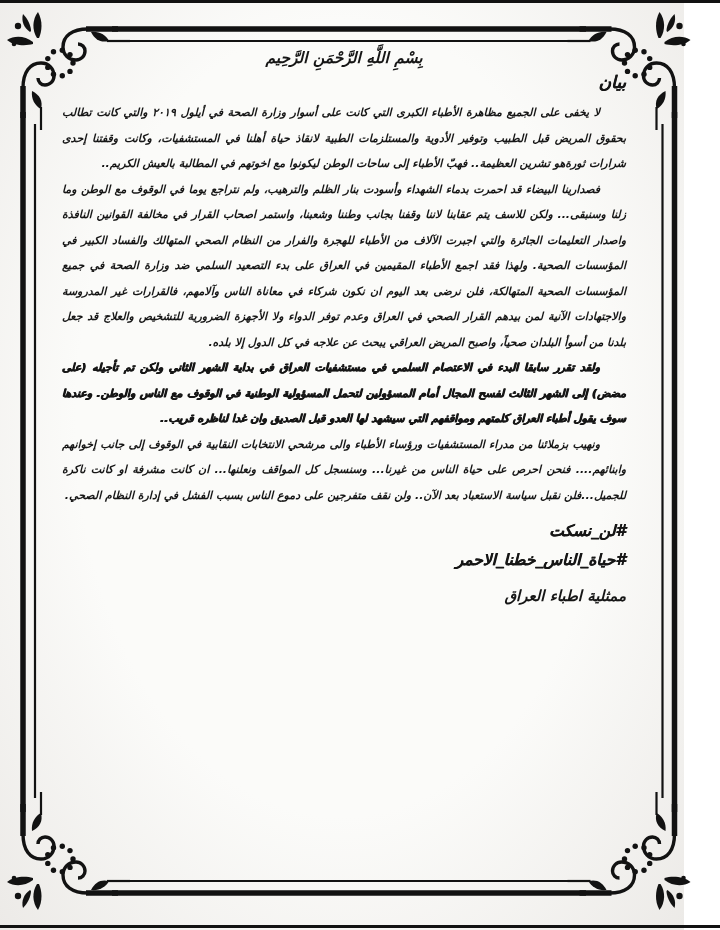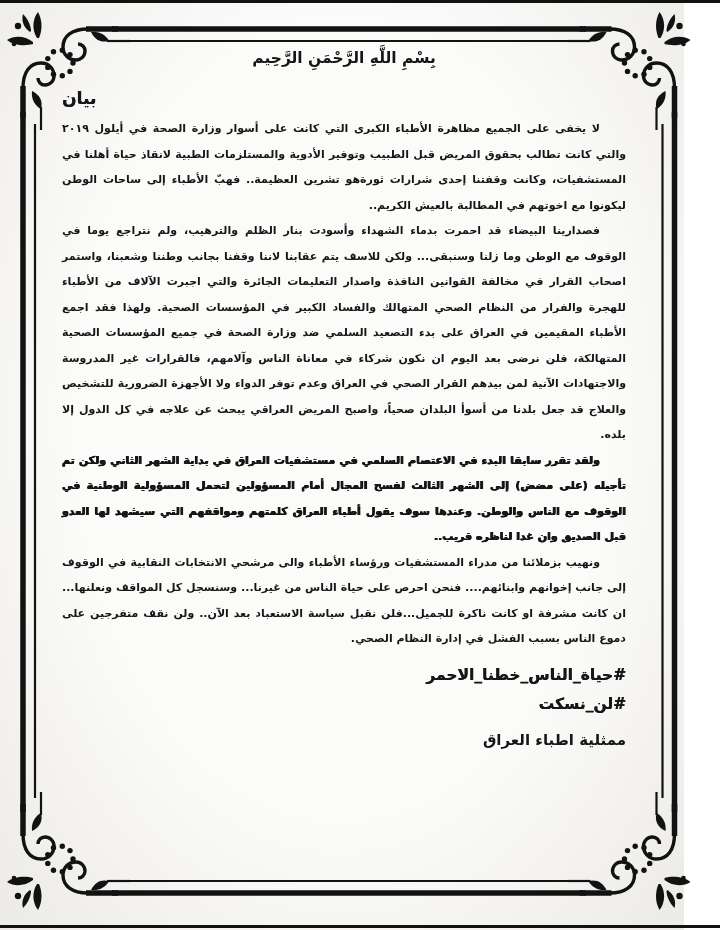--- a/index.html
+++ b/index.html
@@ -9,20 +9,21 @@
     height: 930px;
     overflow: hidden;
     font-family: "DejaVu Sans", sans-serif;
   }
   .sheet {
     position: relative;
     width: 684px;
     height: 930px;
     background: radial-gradient(ellipse at 50% 45%, var(--paper) 55%, var(--paper-edge) 100%);
     color: var(--ink);
+    font-style: italic;
   }
   .edge-line-top {
     position: absolute; left: 0; top: 0; width: 720px; height: 3px;
     background: var(--frame);
   }
   .edge-line-bottom {
     position: absolute; left: 0; top: 925px; width: 720px; height: 3px;
     background: var(--frame);
   }
   svg.frame {
@@ -37,24 +38,24 @@
     direction: rtl;
     color: var(--ink);
   }
   .basmala {
     text-align: center;
     font-size: 15.5px;
     font-weight: 700;
     line-height: 26px;
   }
   .title {
-    text-align: left;
+    text-align: right;
     font-size: 17px;
     font-weight: 700;
-    margin-top: 17px;
+    margin-top: 1px;
     margin-bottom: 8px;
     text-shadow: 0.3px 0 0 currentColor;
   }
   .greeting {
     font-size: 15px;
     font-weight: 700;
     line-height: 26px;
   }
   .para {
     margin: 0;
@@ -157,20 +158,20 @@
 
     <p class="para indent">لا يخفى على الجميع مظاهرة الأطباء الكبرى التي كانت على أسوار وزارة الصحة في أيلول ٢٠١٩ والتي كانت تطالب بحقوق المريض قبل الطبيب وتوفير الأدوية والمستلزمات الطبية لانقاذ حياة أهلنا في المستشفيات، وكانت وقفتنا إحدى شرارات ثورةهو تشرين العظيمة.. فهبّ الأطباء إلى ساحات الوطن ليكونوا مع اخوتهم في المطالبة بالعيش الكريم..</p>
 
     <p class="para indent">فصدارينا البيضاء قد احمرت بدماء الشهداء وأسودت بنار الظلم والترهيب، ولم نتراجع يوما في الوقوف مع الوطن وما زلنا وسنبقى... ولكن للاسف يتم عقابنا لاننا وقفنا بجانب وطننا وشعبنا، واستمر اصحاب القرار في مخالفة القوانين النافذة واصدار التعليمات الجائرة والتي اجبرت الآلاف من الأطباء للهجرة والفرار من النظام الصحي المتهالك والفساد الكبير في المؤسسات الصحية. ولهذا فقد اجمع الأطباء المقيمين في العراق على بدء التصعيد السلمي ضد وزارة الصحة في جميع المؤسسات الصحية المتهالكة، فلن نرضى بعد اليوم ان نكون شركاء في معاناة الناس وآلامهم، فالقرارات غير المدروسة والاجتهادات الآنية لمن بيدهم القرار الصحي في العراق وعدم توفر الدواء ولا الأجهزة الضرورية للتشخيص والعلاج قد جعل بلدنا من أسوأ البلدان صحياً، واصبح المريض العراقي يبحث عن علاجه في كل الدول إلا بلده.</p>
 
     <p class="para indent heavy">ولقد تقرر سابقا البدء في الاعتصام السلمي في مستشفيات العراق في بداية الشهر الثاني ولكن تم تأجيله (على مضض) إلى الشهر الثالث لفسح المجال أمام المسؤولين لتحمل المسؤولية الوطنية في الوقوف مع الناس والوطن. وعندها سوف يقول أطباء العراق كلمتهم ومواقفهم التي سيشهد لها العدو قبل الصديق وان غدا لناظره قريب..</p>
 
     <p class="para indent">ونهيب بزملائنا من مدراء المستشفيات ورؤساء الأطباء والى مرشحي الانتخابات النقابية في الوقوف إلى جانب إخوانهم وابنائهم.... فنحن احرص على حياة الناس من غيرنا... وسنسجل كل المواقف ونعلنها... ان كانت مشرفة او كانت ناكرة للجميل...فلن نقبل سياسة الاستعباد بعد الآن.. ولن نقف متفرجين على دموع الناس بسبب الفشل في إدارة النظام الصحي.</p>
 
     <div class="hashtags">
+      <div>#لن_نسكت</div>
       <div>#حياة_الناس_خطنا_الاحمر</div>
-      <div>#لن_نسكت</div>
     </div>
 
     <div class="signature">ممثلية اطباء العراق</div>
 
   </div>
 </div>
 
 </body></html>

